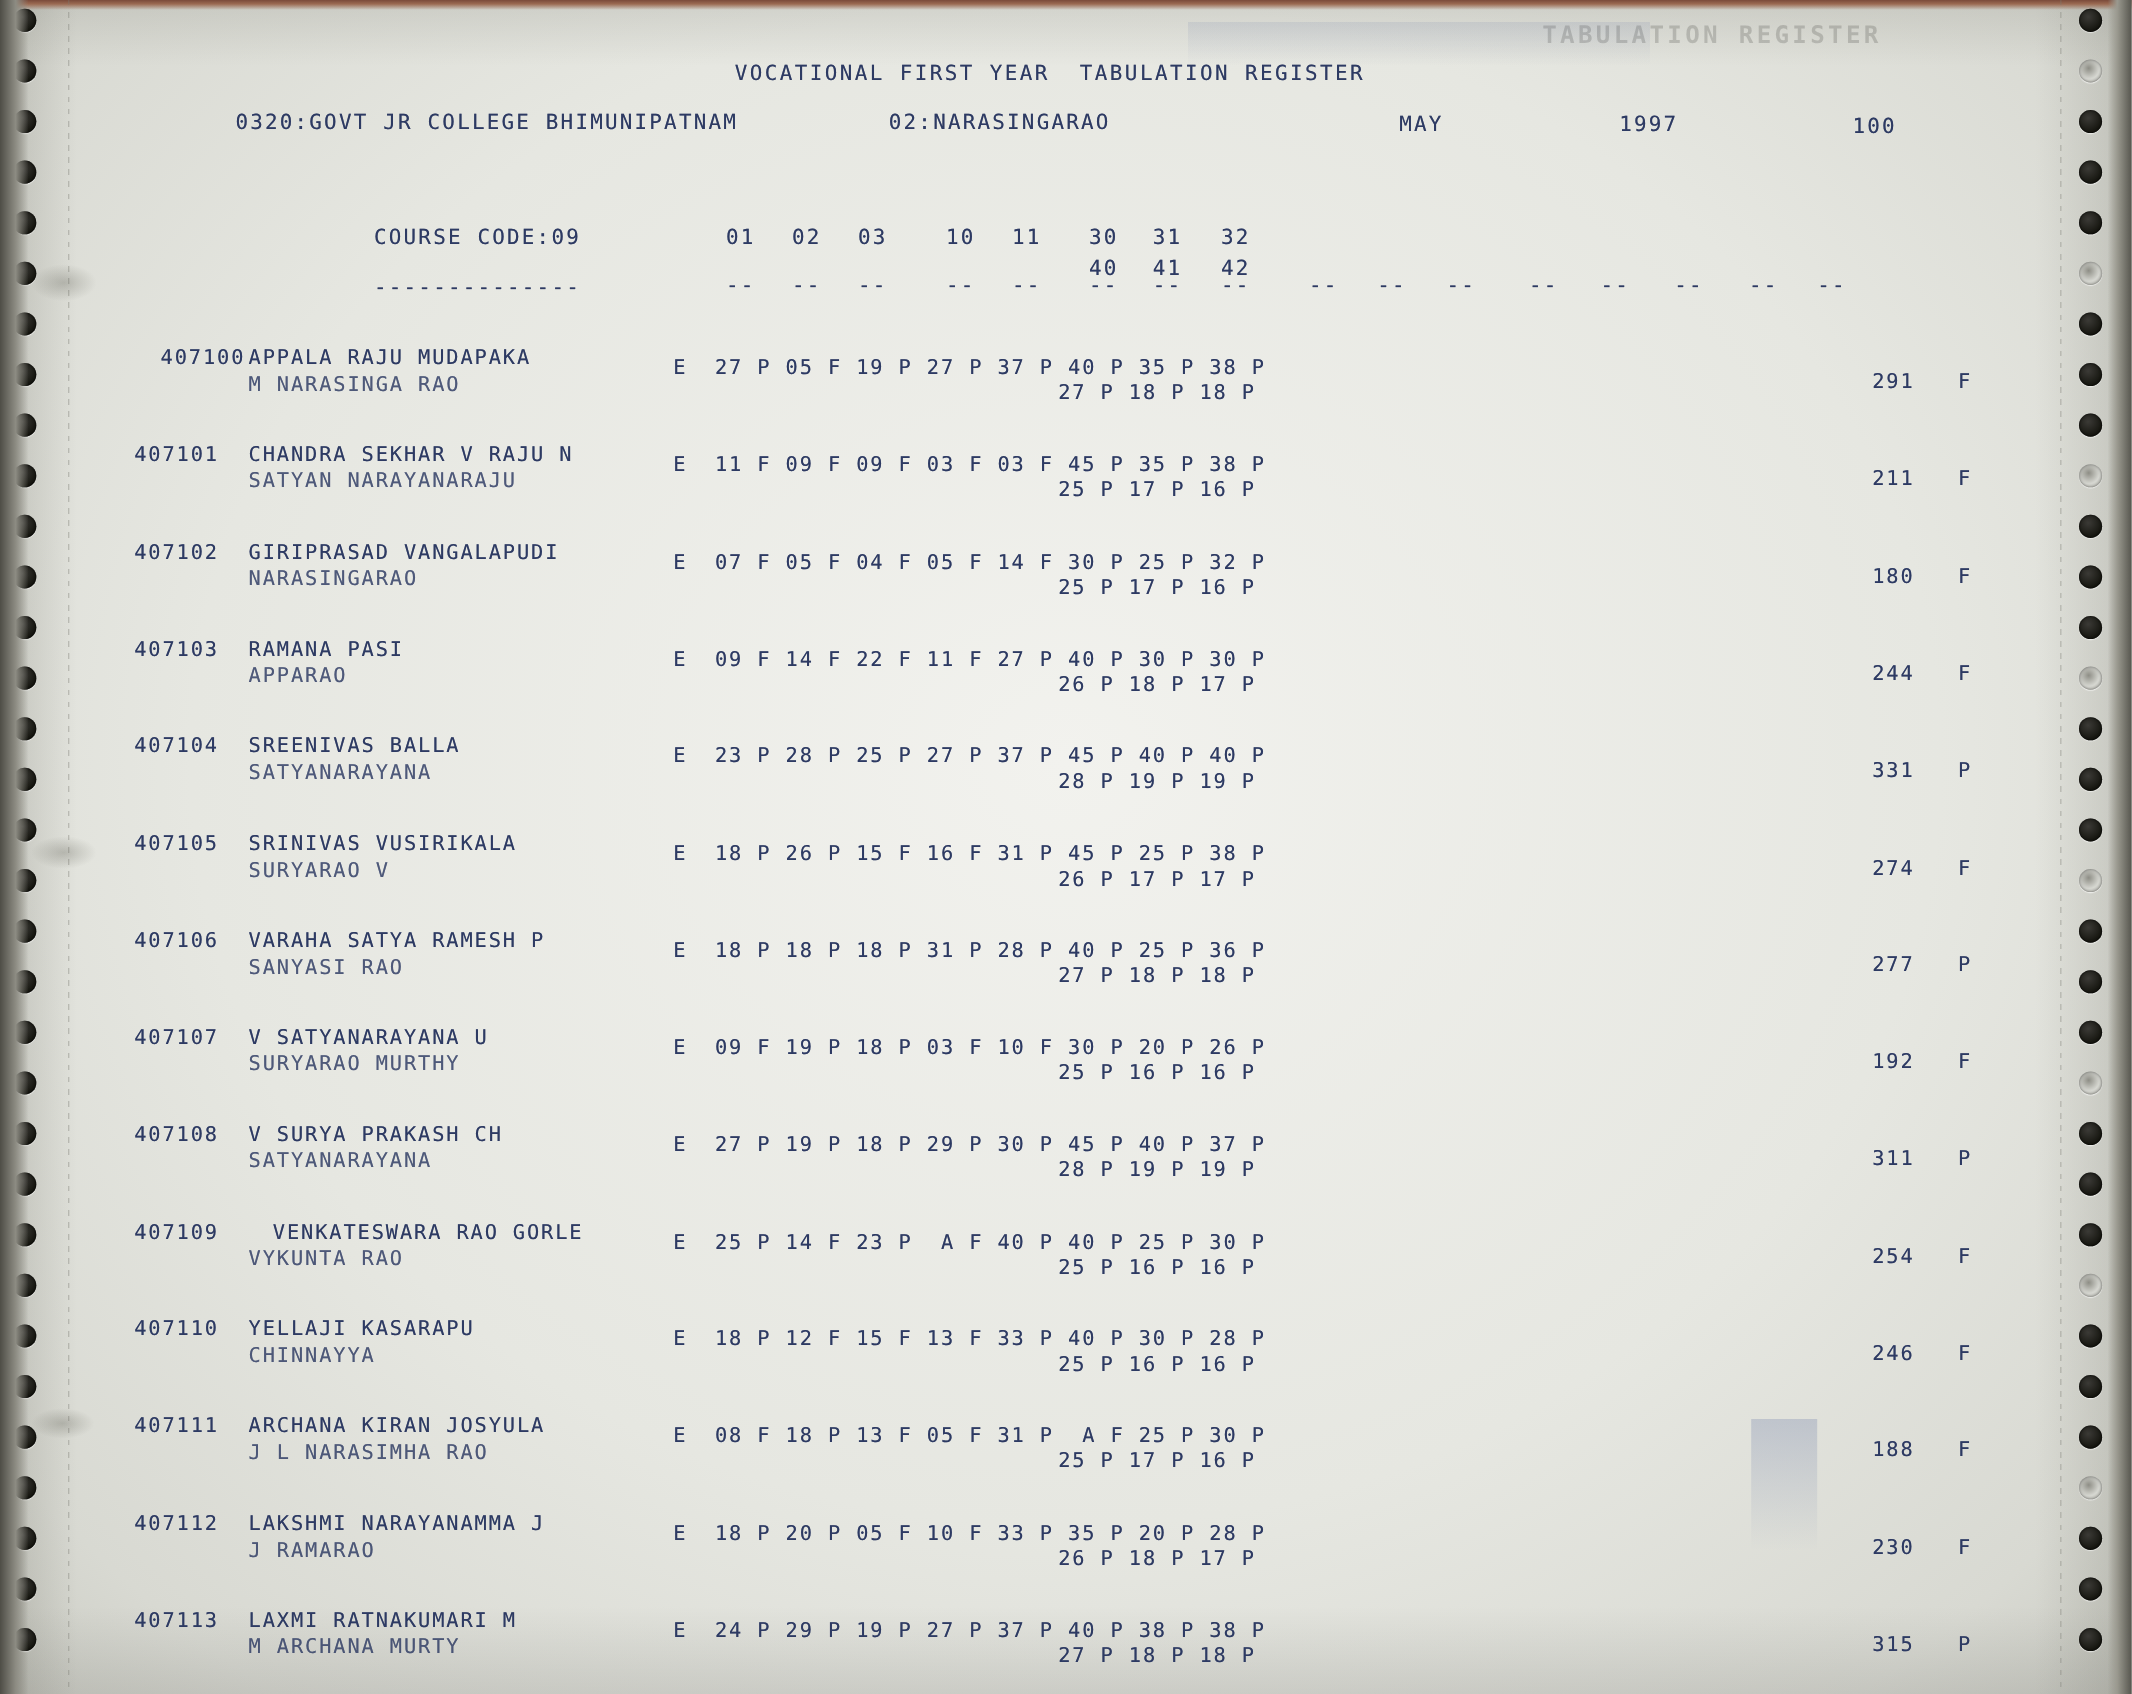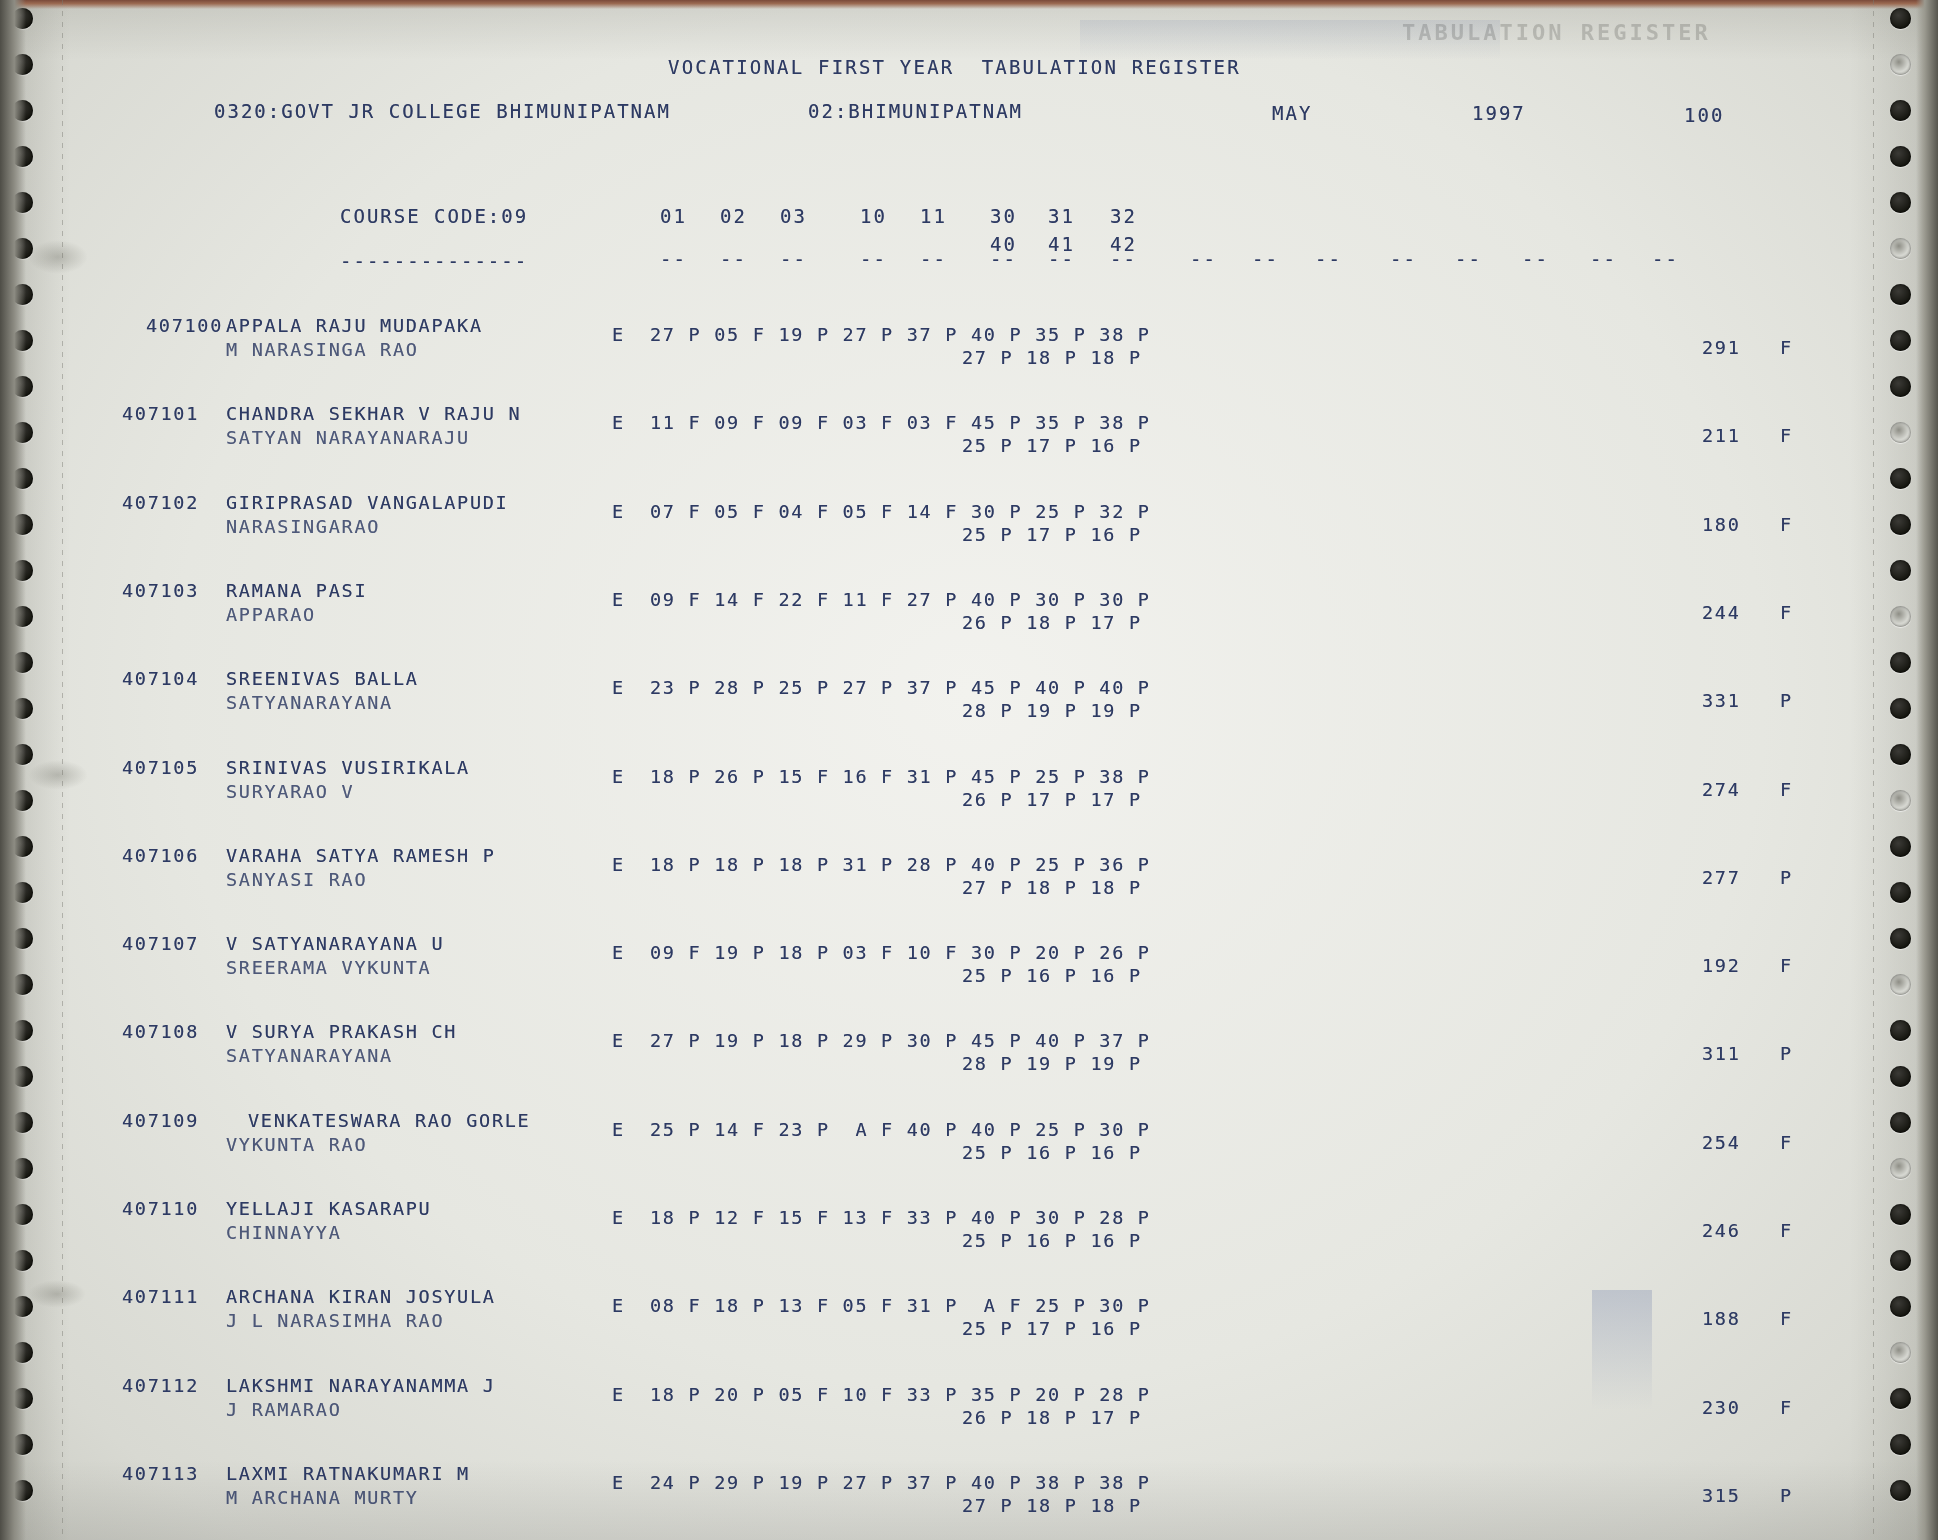--- a/index.html
+++ b/index.html
@@ -191,21 +191,21 @@
       <div class="hole" style="top:1480px; left:10px;"></div>
     </div>
   <div class="perf-line left"></div>
   <div class="perf-line right"></div>
 
   <div class="ghost-top" style="left:1360px; top:20px;">TABULATION REGISTER</div>
 
   <div class="dm t-head" style="left:668px; top:56px;">VOCATIONAL FIRST YEAR  TABULATION REGISTER</div>
 
   <div class="dm t-sub" style="left:214px; top:100px;">0320:GOVT JR COLLEGE BHIMUNIPATNAM</div>
-  <div class="dm t-sub" style="left:808px; top:100px;">02:BHIMUNIPATNAM</div>
+  <div class="dm t-sub" style="left:808px; top:100px;">02:NARASINGARAO</div>
   <div class="dm t-sub" style="left:1272px; top:102px;text-align:right;">MAY</div>
   <div class="dm t-sub" style="left:1472px; top:102px;">1997</div>
   <div class="dm t-sub" style="left:1684px; top:104px;">100</div>
 
   <div class="dm t-col" style="left:340px; top:205px;">COURSE CODE:09</div>
   <div class="dm t-col" style="left:340px; top:250px;">--------------</div>
 
   <div id="subject-codes-row1">
       <div class="dm t-col" style="left: 660px; top: 205px;">01</div>
       <div class="dm t-col" style="left: 720px; top: 205px;">02</div>
@@ -292,21 +292,21 @@
       <div class="dm t-row" style="left: 122px; top: 844.8px;">407106</div>
       <div class="dm t-row" style="left: 226px; top: 844.8px;">VARAHA SATYA RAMESH P</div>
       <div class="dm t-row faint" style="left: 226px; top: 868.8px;">SANYASI RAO</div>
       <div class="dm t-row" style="left: 612px; top: 853.8px;">E</div>
       <div class="dm t-row" style="left: 650px; top: 853.8px;">18 P 18 P 18 P 31 P 28 P 40 P 25 P 36 P</div>
       <div class="dm t-row" style="left: 962px; top: 876.8px;">27 P 18 P 18 P</div>
       <div class="dm t-row" style="left: 1702px; top: 866.8px;">277</div>
       <div class="dm t-row" style="left: 1780px; top: 866.8px;">P</div>
       <div class="dm t-row" style="left: 122px; top: 933.1px;">407107</div>
       <div class="dm t-row" style="left: 226px; top: 933.1px;">V SATYANARAYANA U</div>
-      <div class="dm t-row faint" style="left: 226px; top: 957.1px;">SREERAMA VYKUNTA</div>
+      <div class="dm t-row faint" style="left: 226px; top: 957.1px;">SURYARAO MURTHY</div>
       <div class="dm t-row" style="left: 612px; top: 942.1px;">E</div>
       <div class="dm t-row" style="left: 650px; top: 942.1px;">09 F 19 P 18 P 03 F 10 F 30 P 20 P 26 P</div>
       <div class="dm t-row" style="left: 962px; top: 965.1px;">25 P 16 P 16 P</div>
       <div class="dm t-row" style="left: 1702px; top: 955.1px;">192</div>
       <div class="dm t-row" style="left: 1780px; top: 955.1px;">F</div>
       <div class="dm t-row" style="left: 122px; top: 1021.4px;">407108</div>
       <div class="dm t-row" style="left: 226px; top: 1021.4px;">V SURYA PRAKASH CH</div>
       <div class="dm t-row faint" style="left: 226px; top: 1045.4px;">SATYANARAYANA</div>
       <div class="dm t-row" style="left: 612px; top: 1030.4px;">E</div>
       <div class="dm t-row" style="left: 650px; top: 1030.4px;">27 P 19 P 18 P 29 P 30 P 45 P 40 P 37 P</div>

